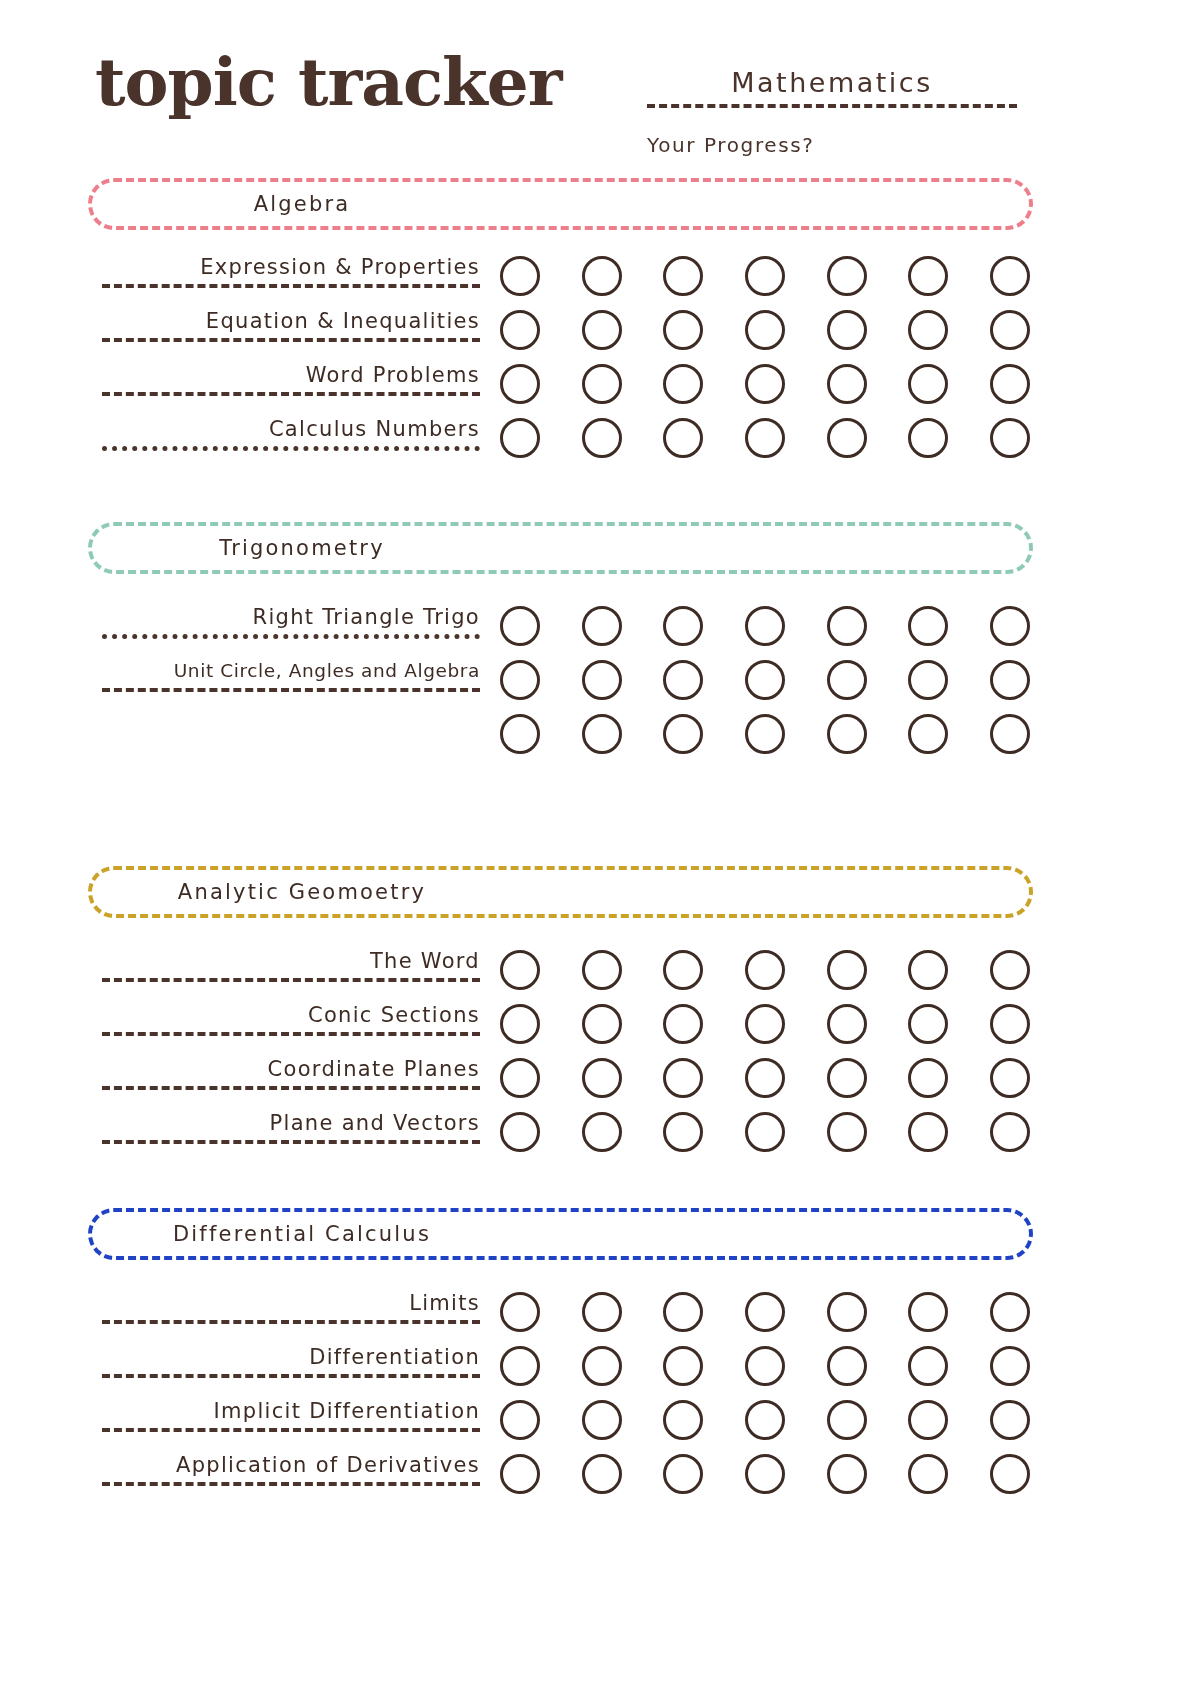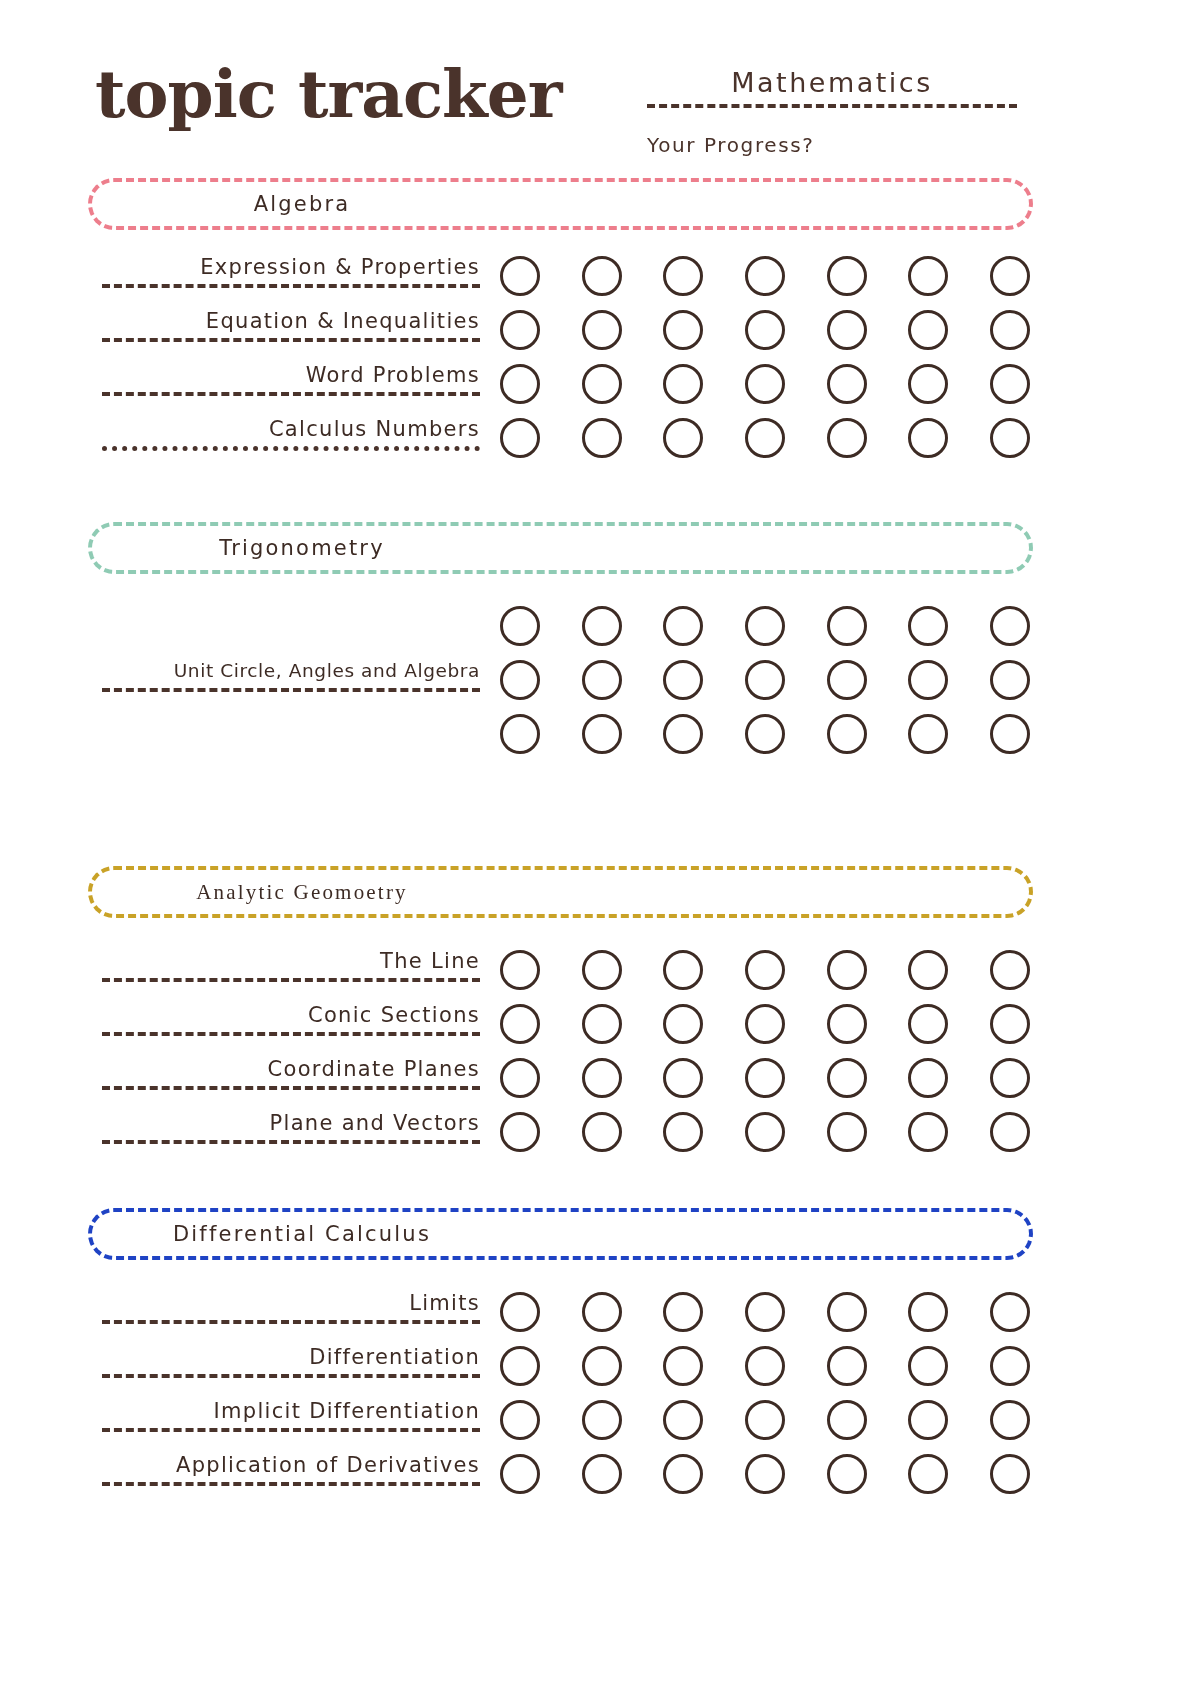--- a/index.html
+++ b/index.html
@@ -26,21 +26,21 @@
   .header {
     position: absolute;
     left: 95px;
     top: 45px;
     right: 80px;
     height: 130px;
   }
   .title {
     position: absolute;
     left: 0;
-    top: 16px;
+    top: 4px;
     font-family: "DejaVu Serif", "Liberation Serif", serif;
     font-weight: 700;
     font-size: 66px;
     letter-spacing: -1px;
     color: #4a332b;
     line-height: 1;
     white-space: nowrap;
   }
   .subject-wrap {
     position: absolute;
@@ -86,21 +86,21 @@
   }
   .section-header .section-title {
     width: 420px;
     text-align: center;
     font-size: 21px;
     letter-spacing: 2.2px;
     color: #3d2b24;
   }
   .sec-algebra   .section-header { border-color: #ED7E8C; }
   .sec-trig      .section-header { border-color: #8FCBB4; }
-  .sec-analytic  .section-header { border-color: #C9A227; font-family: Liberation Serif, serif; }
+  .sec-analytic  .section-header { border-color: #C9A227; }
   .sec-calculus  .section-header { border-color: #1F43C4; }
 
   
   .rows {
     position: absolute;
     left: 0;
     top: 74px;
     width: 945px;
   }
   .row {
@@ -237,20 +237,24 @@
     </div>
   </div>
 
   <div class="section sec-trig" style="top:522px;">
     <div class="section-header">
       <div class="section-title">Trigonometry</div>
     </div>
     <div class="rows" style="top:80px;">
 
       <div class="row">
+        <div class="row-label-wrap">
+          <div class="row-label">Right Triangle Trigo</div>
+          <div class="row-rule dotty"></div>
+        </div>
         <div class="circles">
           <span class="bubble"></span>
           <span class="bubble"></span>
           <span class="bubble"></span>
           <span class="bubble"></span>
           <span class="bubble"></span>
           <span class="bubble"></span>
           <span class="bubble"></span>
         </div>
       </div>
@@ -288,21 +292,21 @@
   </div>
 
   <div class="section sec-analytic" style="top:866px;">
     <div class="section-header">
       <div class="section-title">Analytic Geomoetry</div>
     </div>
     <div class="rows" style="top:80px;">
 
       <div class="row">
         <div class="row-label-wrap">
-          <div class="row-label">The Line</div>
+          <div class="row-label">The Word</div>
           <div class="row-rule"></div>
         </div>
         <div class="circles">
           <span class="bubble"></span>
           <span class="bubble"></span>
           <span class="bubble"></span>
           <span class="bubble"></span>
           <span class="bubble"></span>
           <span class="bubble"></span>
           <span class="bubble"></span>

